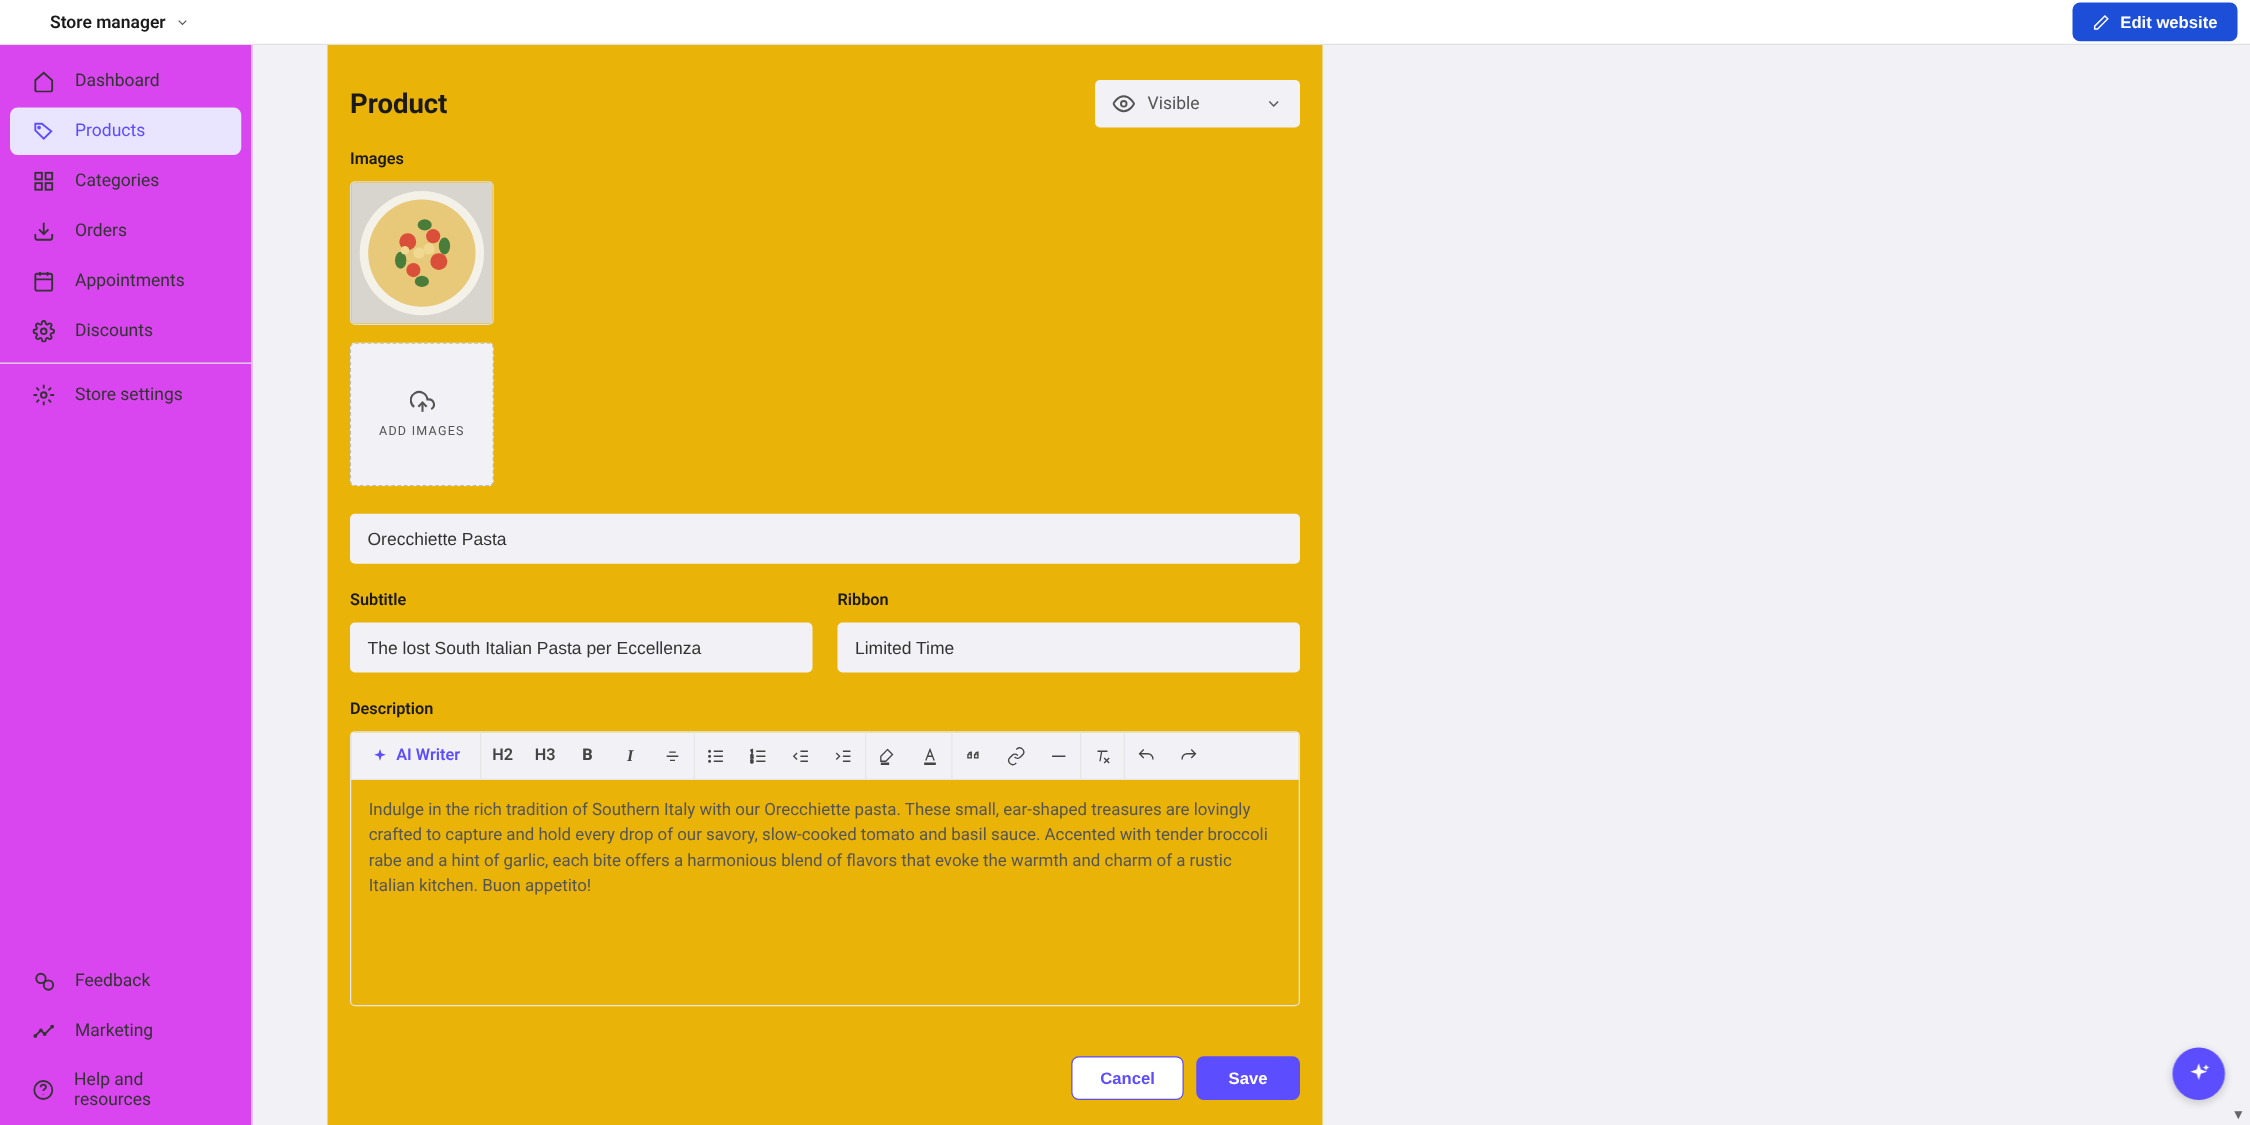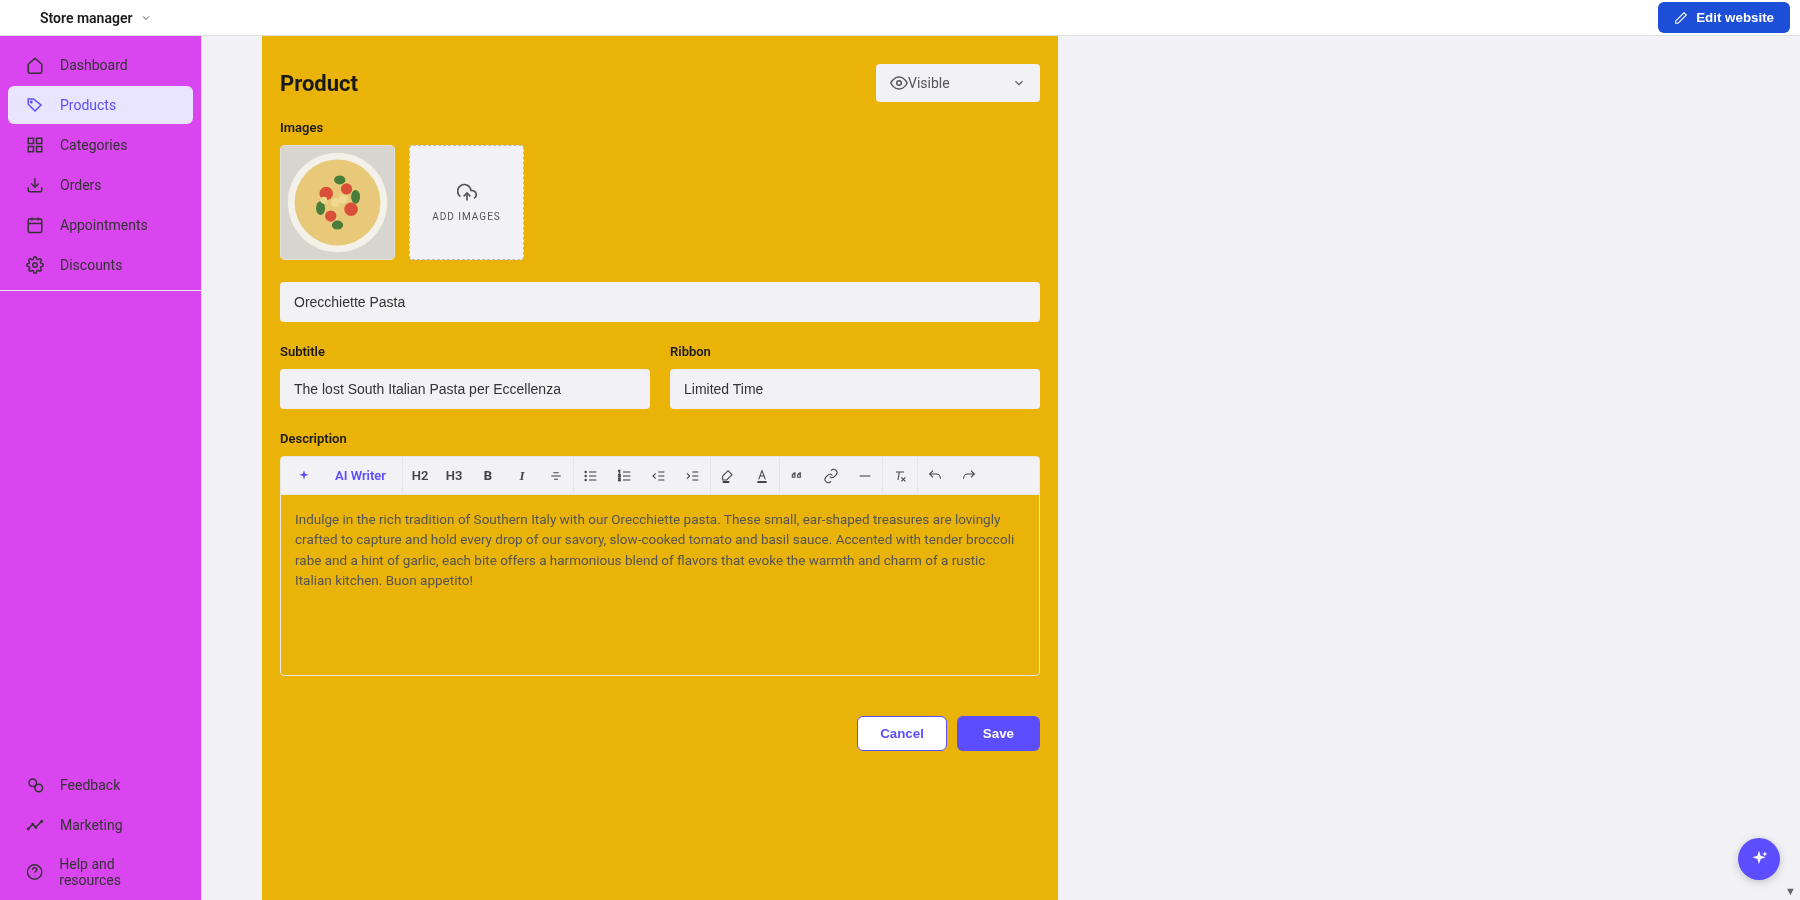--- a/index.html
+++ b/index.html
@@ -84,31 +84,31 @@
     .card-header {
       display: flex;
       justify-content: space-between;
       align-items: center;
       margin-bottom: 18px;
     }
     .card-title { font-size: 22px; font-weight: 700; }
     .visible-select {
       display: flex;
       align-items: center;
-      gap: 0;
+      gap: 10px;
       background: #f2f2f6;
       padding: 10px 14px;
       width: 164px;
       border-radius: 4px;
       cursor: pointer;
       color: #555;
     }
     .visible-select .spacer { flex: 1; }
     .section-label { font-weight: 600; font-size: 13px; margin-bottom: 10px; display: block; color: #1a1a1a; }
-    .images-row { display: flex; gap: 14px; margin-bottom: 22px; }
+    .images-row { display: flex; gap: 14px; margin-bottom: 22px; flex-direction: column; }
     .image-thumb {
       width: 115px;
       height: 115px;
       border: 1px solid #e0e0e0;
       border-radius: 4px;
       overflow: hidden;
       display: flex;
       align-items: center;
       justify-content: center;
     }
@@ -148,21 +148,21 @@
     .toolbar {
       display: flex;
       align-items: center;
       background: #f2f2f6;
       border-bottom: 1px solid #e6e6e6;
       height: 38px;
     }
     .ai-writer {
       display: flex;
       align-items: center;
-      gap: 24px;
+      gap: 6px;
       color: #5c4dff;
       font-weight: 600;
       padding: 0 16px;
       cursor: pointer;
       height: 100%;
       border-right: 1px solid #e6e6e6;
       font-size: 13px;
     }
     .tool-group {
       display: flex;
@@ -297,20 +297,27 @@
         <span>Appointments</span>
       </div>
       <div class="sidebar-item">
         <svg viewBox="0 0 24 24">
             <circle cx="12" cy="12" r="3"></circle>
             <path d="M19.4 15a1.65 1.65 0 00.33 1.82l.06.06a2 2 0 11-2.83 2.83l-.06-.06a1.65 1.65 0 00-1.82-.33 1.65 1.65 0 00-1 1.51V21a2 2 0 01-4 0v-.09a1.65 1.65 0 00-1-1.51 1.65 1.65 0 00-1.82.33l-.06.06a2 2 0 11-2.83-2.83l.06-.06a1.65 1.65 0 00.33-1.82 1.65 1.65 0 00-1.51-1H3a2 2 0 010-4h.09a1.65 1.65 0 001.51-1 1.65 1.65 0 00-.33-1.82l-.06-.06a2 2 0 112.83-2.83l.06.06a1.65 1.65 0 001.82.33h.08a1.65 1.65 0 001-1.51V3a2 2 0 014 0v.09a1.65 1.65 0 001 1.51h.08a1.65 1.65 0 001.82-.33l.06-.06a2 2 0 112.83 2.83l-.06.06a1.65 1.65 0 00-.33 1.82v.08a1.65 1.65 0 001.51 1H21a2 2 0 010 4h-.09a1.65 1.65 0 00-1.51 1z"></path>
           </svg>
         <span>Discounts</span>
       </div>
       <div class="divider"></div>
+      <div class="sidebar-item">
+        <svg viewBox="0 0 24 24">
+            <circle cx="12" cy="12" r="3"></circle>
+            <path d="M12 1v4m0 14v4M4.2 4.2l2.8 2.8m10 10l2.8 2.8M1 12h4m14 0h4M4.2 19.8l2.8-2.8m10-10l2.8-2.8"></path>
+          </svg>
+        <span>Store settings</span>
+      </div>
     </div>
     <div>
       <div class="sidebar-item">
         <svg viewBox="0 0 24 24">
             <circle cx="9" cy="9" r="5"></circle>
             <circle cx="17" cy="16" r="5"></circle>
           </svg>
         <span>Feedback</span>
       </div>
       <div class="sidebar-item">

